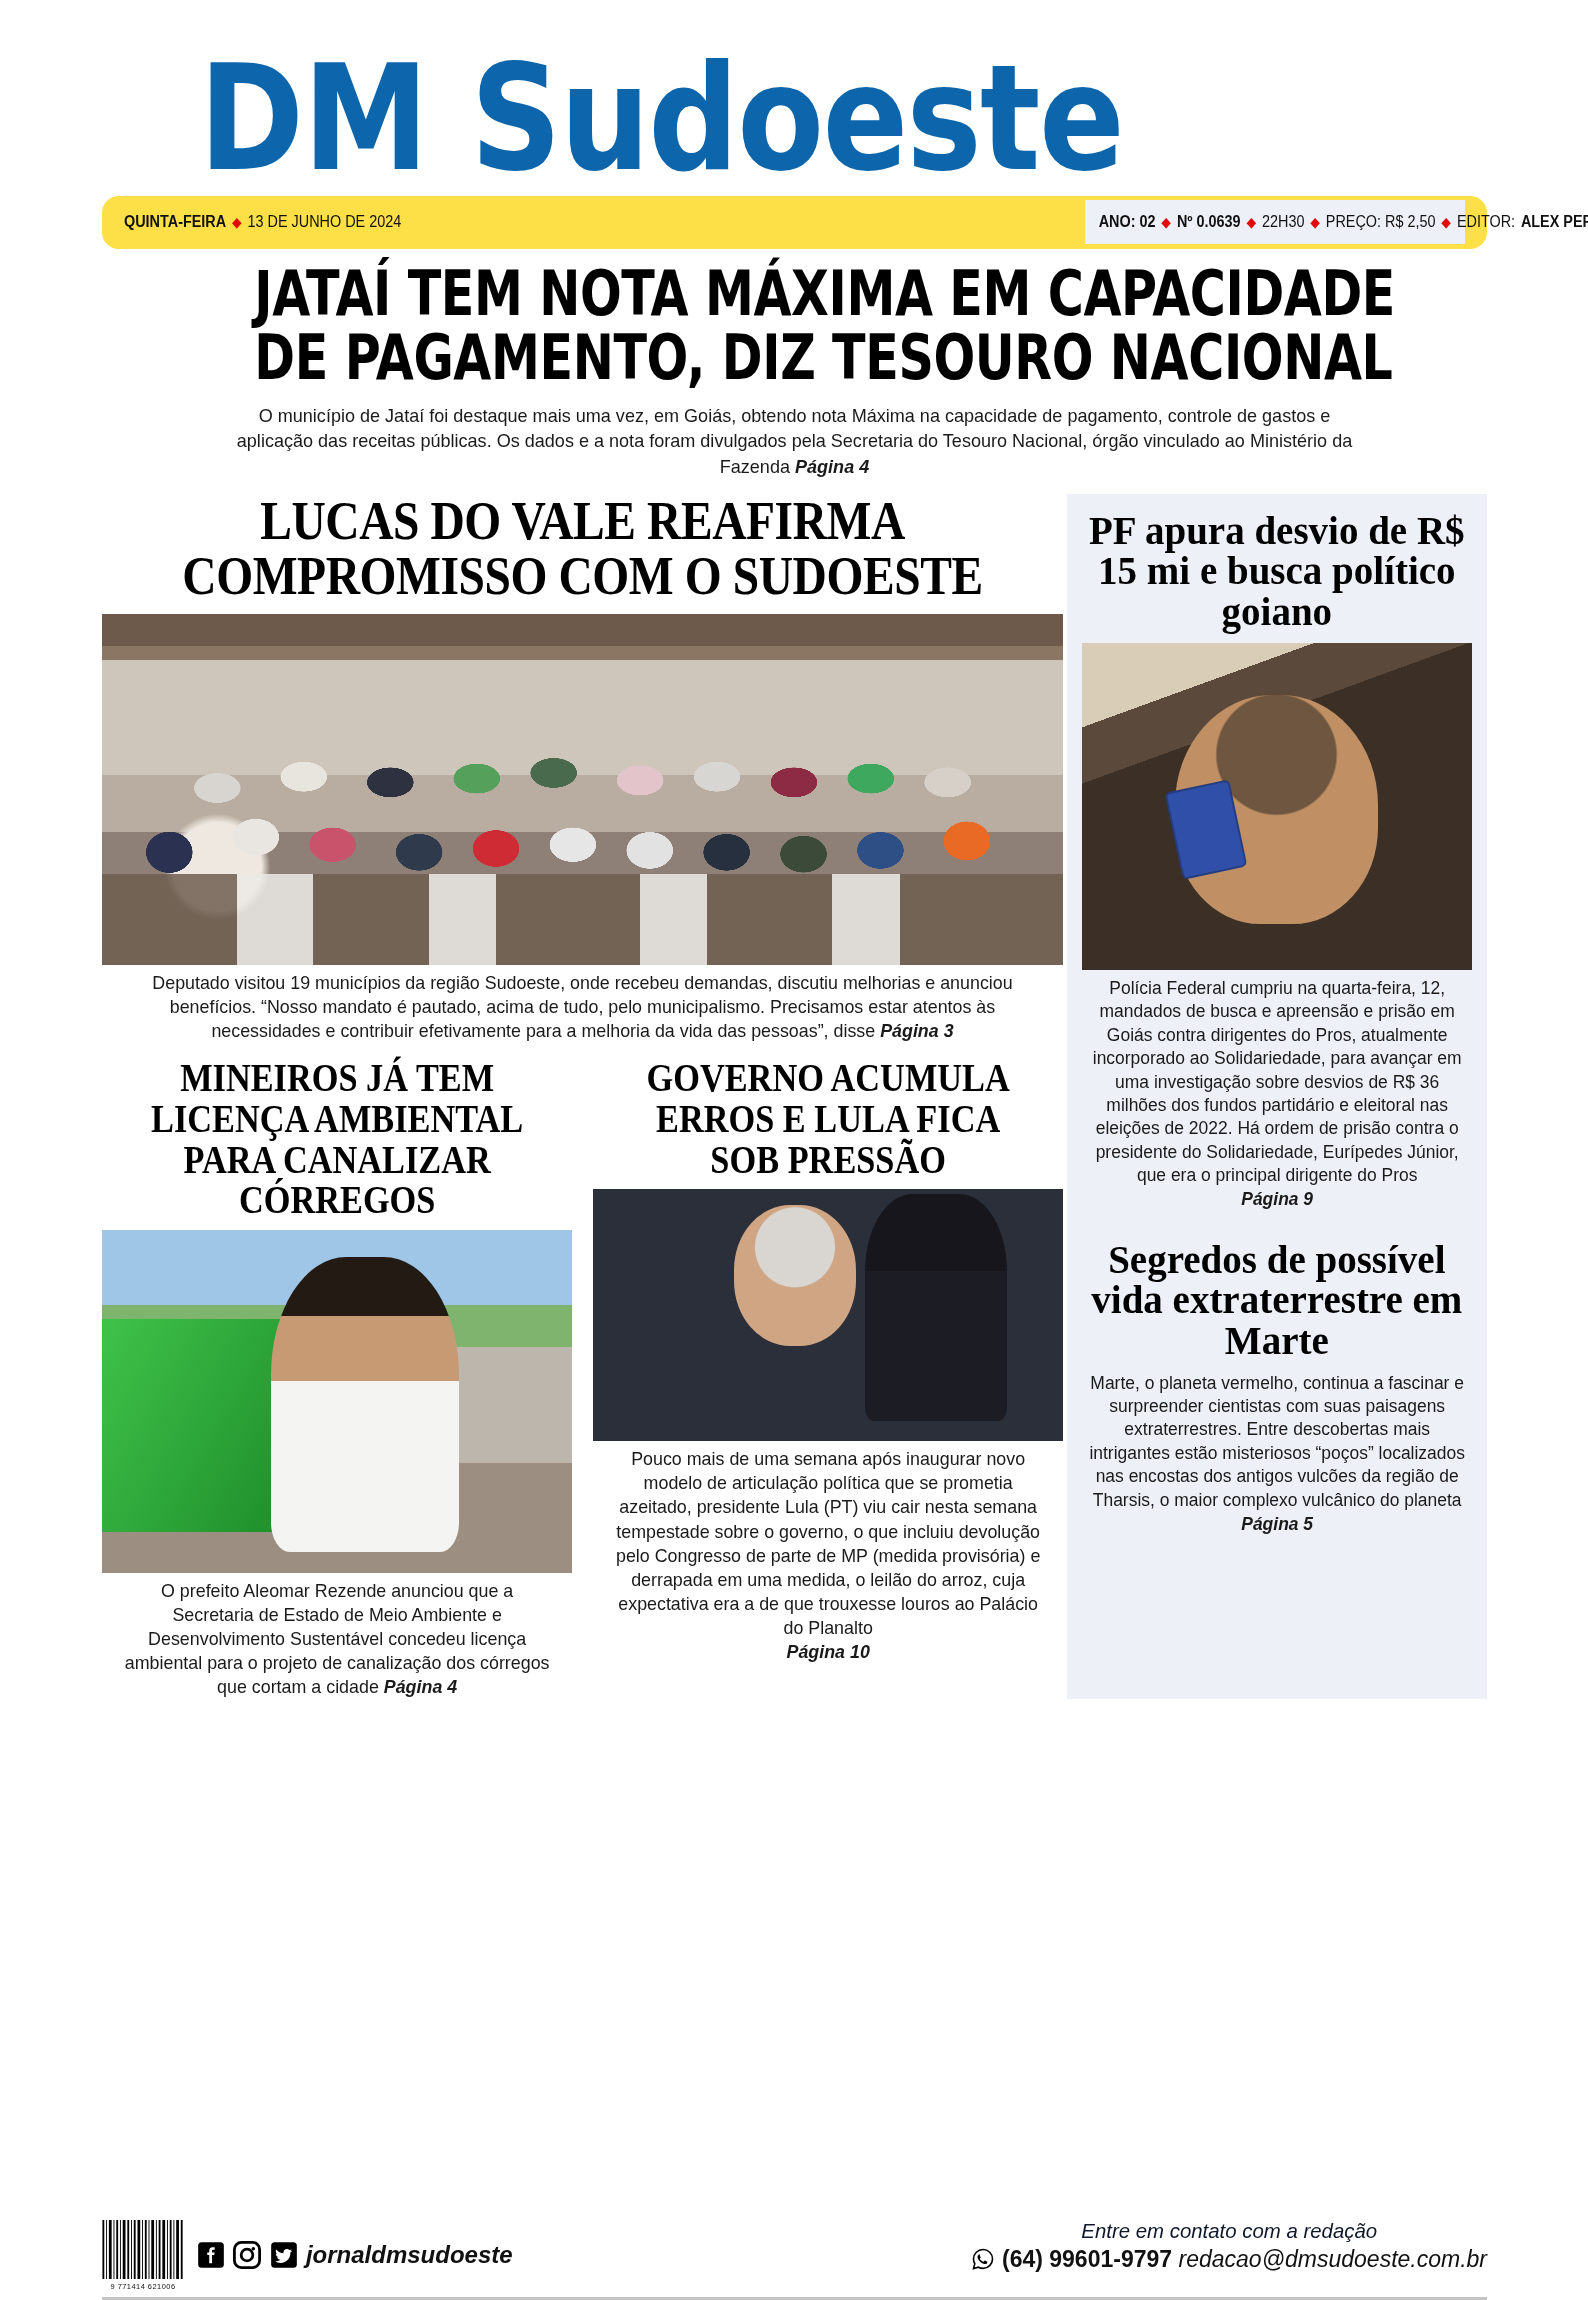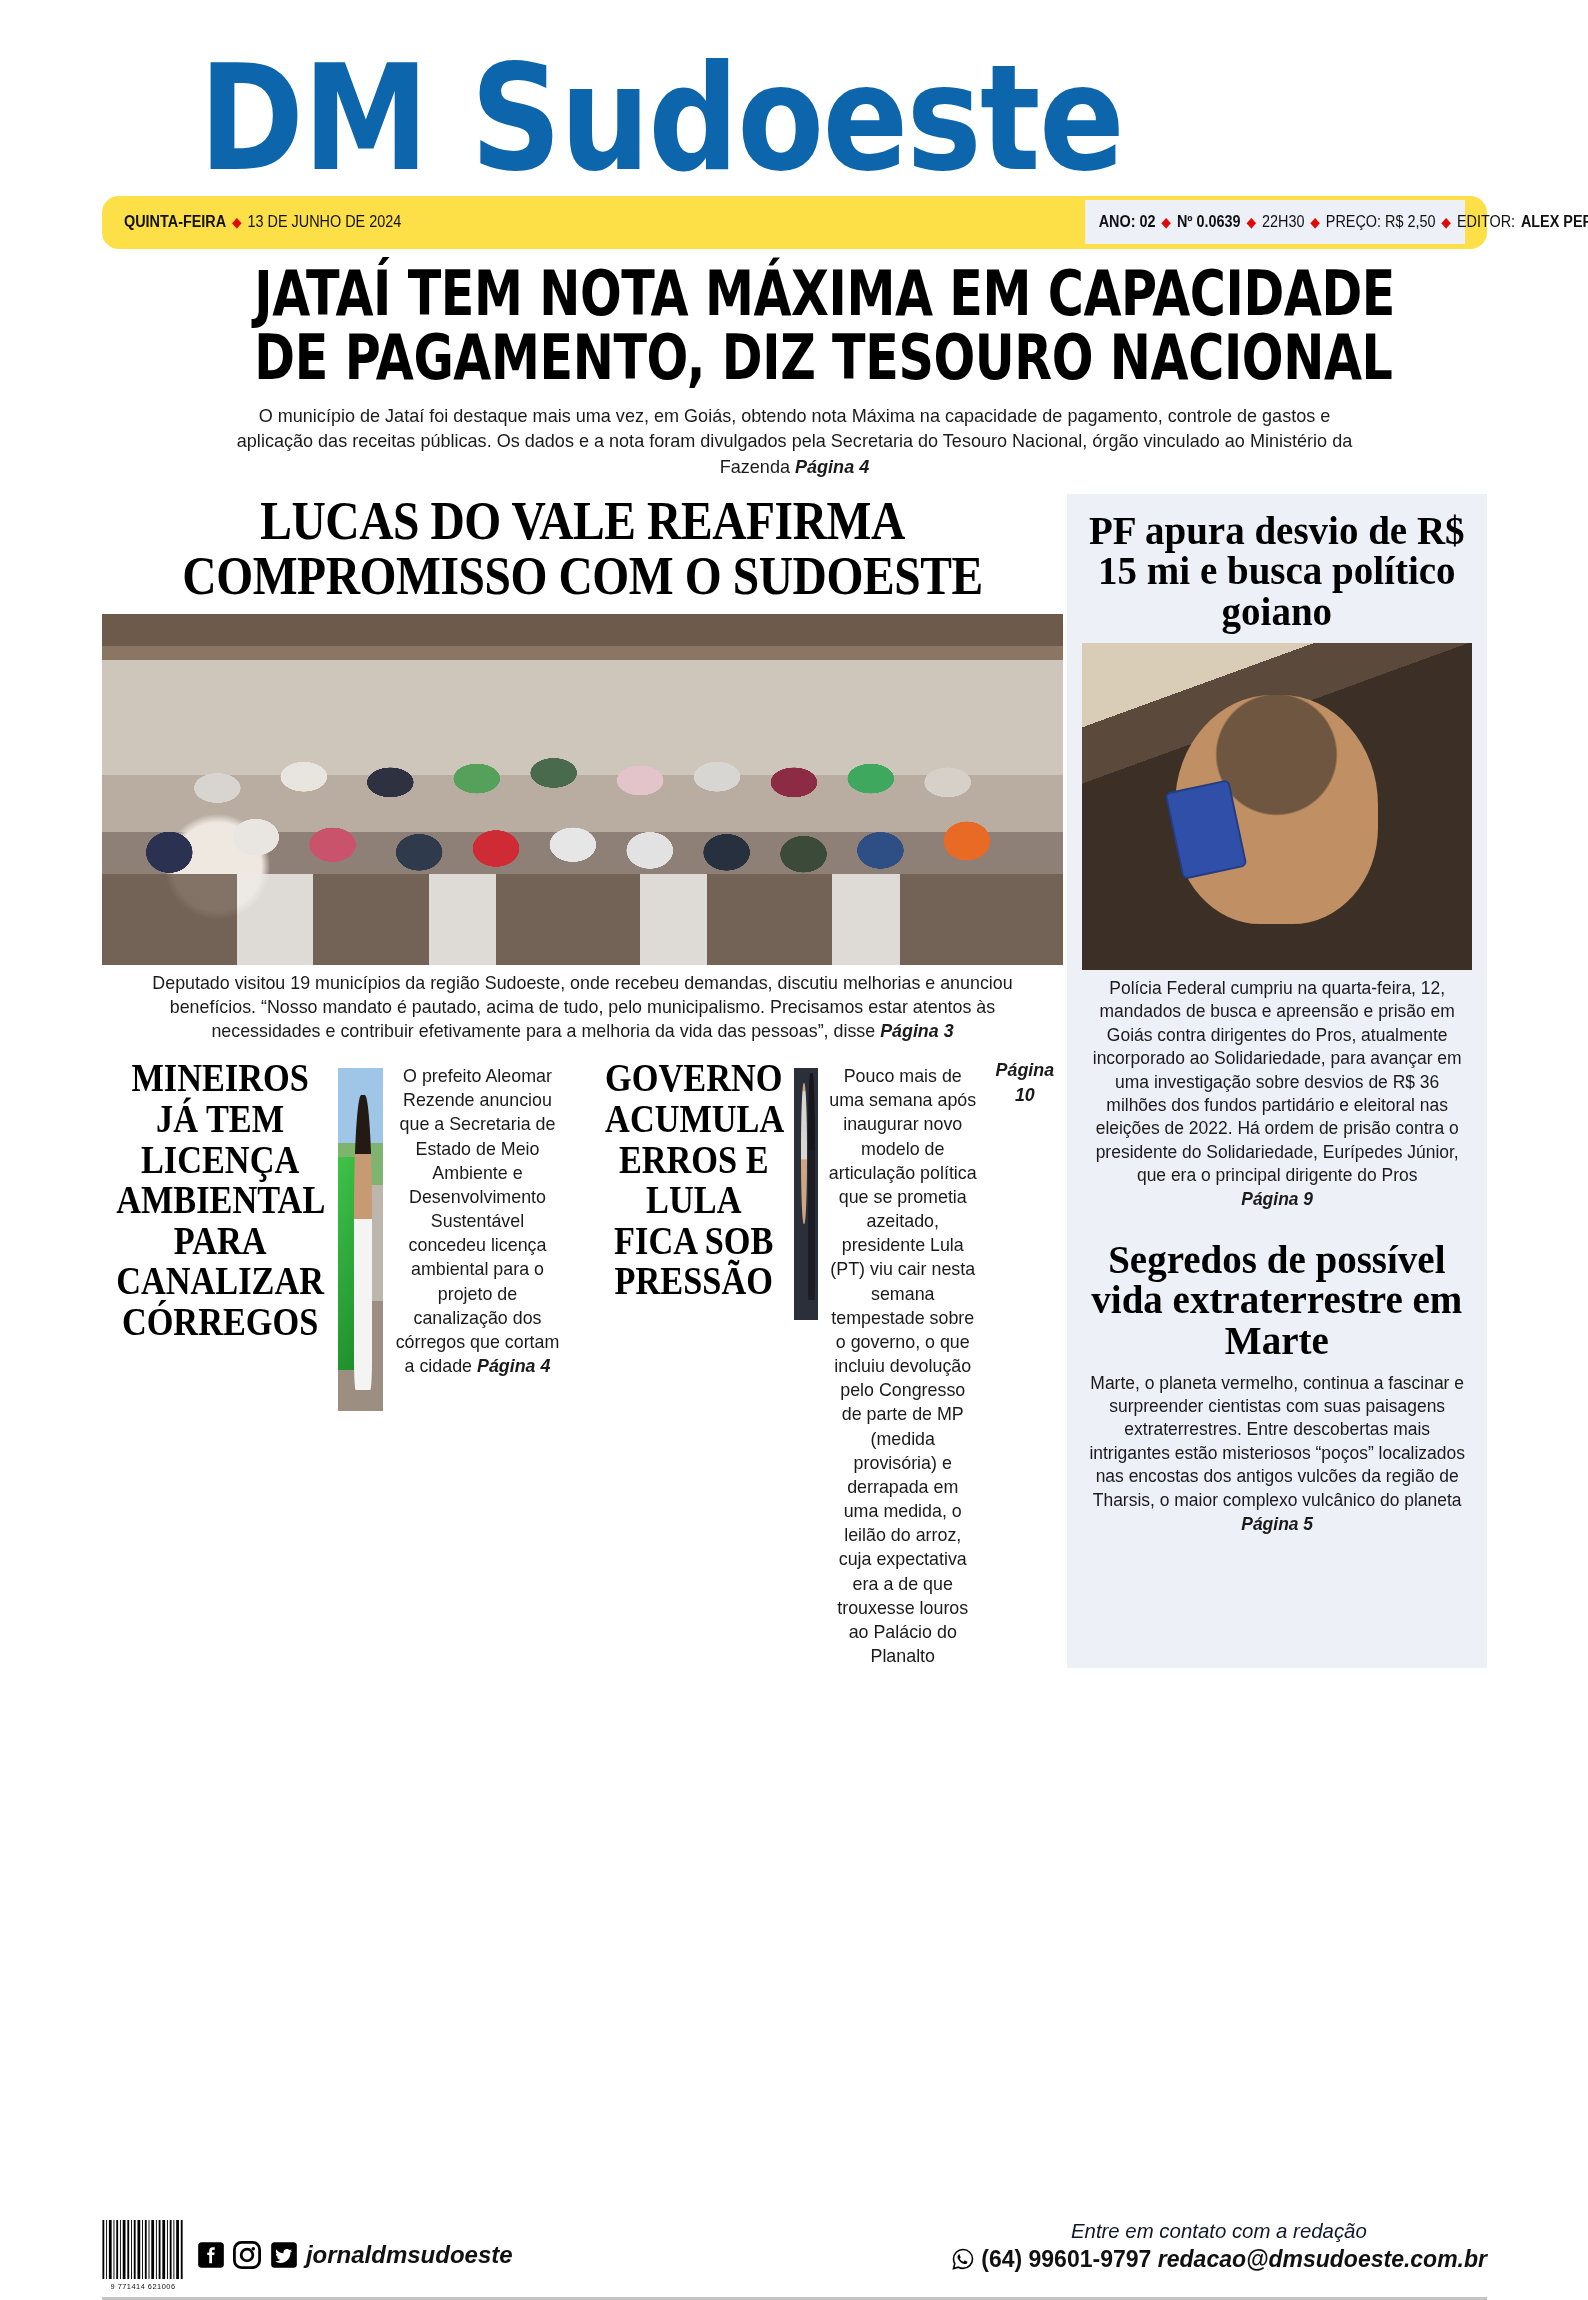--- a/index.html
+++ b/index.html
@@ -86,21 +86,21 @@
   .photo{width:100%;display:block;position:relative;overflow:hidden;background:#8a8a8a;}
   .cap{
     font-family:"Liberation Sans",sans-serif;
     font-size:18.6px;line-height:1.3;text-align:center;color:#1a1a1a;
     padding:5.6px 7.4px 0;
     transform:scaleX(0.96);transform-origin:center top;
   }
   .cap .pg{font-weight:700;font-style:italic;}
 
   .twocol{display:flex;gap:20.4px;margin-top:15px;}
-  .col{flex:1;display:flex;flex-direction:row;}
+  .col{flex:1;display:flex;flex-direction:column;}
   h2.serif-hl{font-size:39px;line-height:1.04;}
 
   
   .r-hl{
     font-family:"Liberation Serif",serif;
     font-weight:700;font-size:39px;line-height:1.05;
     text-align:center;color:#000;margin:3.7px 0 9.3px;
   }
   .r-body{
     font-family:"Liberation Sans",sans-serif;
@@ -121,21 +121,21 @@
   .fl{display:flex;align-items:center;gap:13px;}
   .barcode{width:82px;height:69px;position:relative;}
   .barnum{position:absolute;bottom:-1.9px;left:0;width:82px;text-align:center;
     font-family:Liberation Sans, sans-serif;font-size:7.4px;letter-spacing:0.5px;color:#111;}
   .social{display:flex;align-items:center;gap:8.3px;}
   .handle{font-family:"Liberation Sans",sans-serif;font-style:italic;font-weight:700;font-size:24px;color:#111;}
   .fr{text-align:center;font-family:"Liberation Sans",sans-serif;}
   .fr .l1{font-style:italic;font-size:20.4px;color:#0f172a;}
   .fr .l2{display:flex;align-items:center;justify-content:center;gap:6.5px;margin-top:2.8px;}
   .fr .phone{font-weight:700;font-size:23px;color:#111;}
-  .fr .mail{font-style:italic;font-weight:700;font-size:23px;color:#111;}
+  .fr .mail{font-style:italic;font-weight:400;font-size:23px;color:#111;}
 
   
   .ph-group{height:351px;background:
     radial-gradient(circle at 12% 72%, #efe8e0 0 5%, transparent 6%),
     linear-gradient(#6d5a4a 0 9%, #8b7563 9% 13%, #cfc6bb 13% 46%, #b9ada1 46% 62%, #8e8076 62% 100%);
     position:relative;}
   .ph-group:before{content:"";position:absolute;left:0;right:0;top:30%;height:54%;
     background:
       radial-gradient(ellipse 4% 18% at 7% 70%,#2b3150 60%,transparent 61%),
       radial-gradient(ellipse 4% 16% at 16% 62%,#e9e6e2 60%,transparent 61%),

